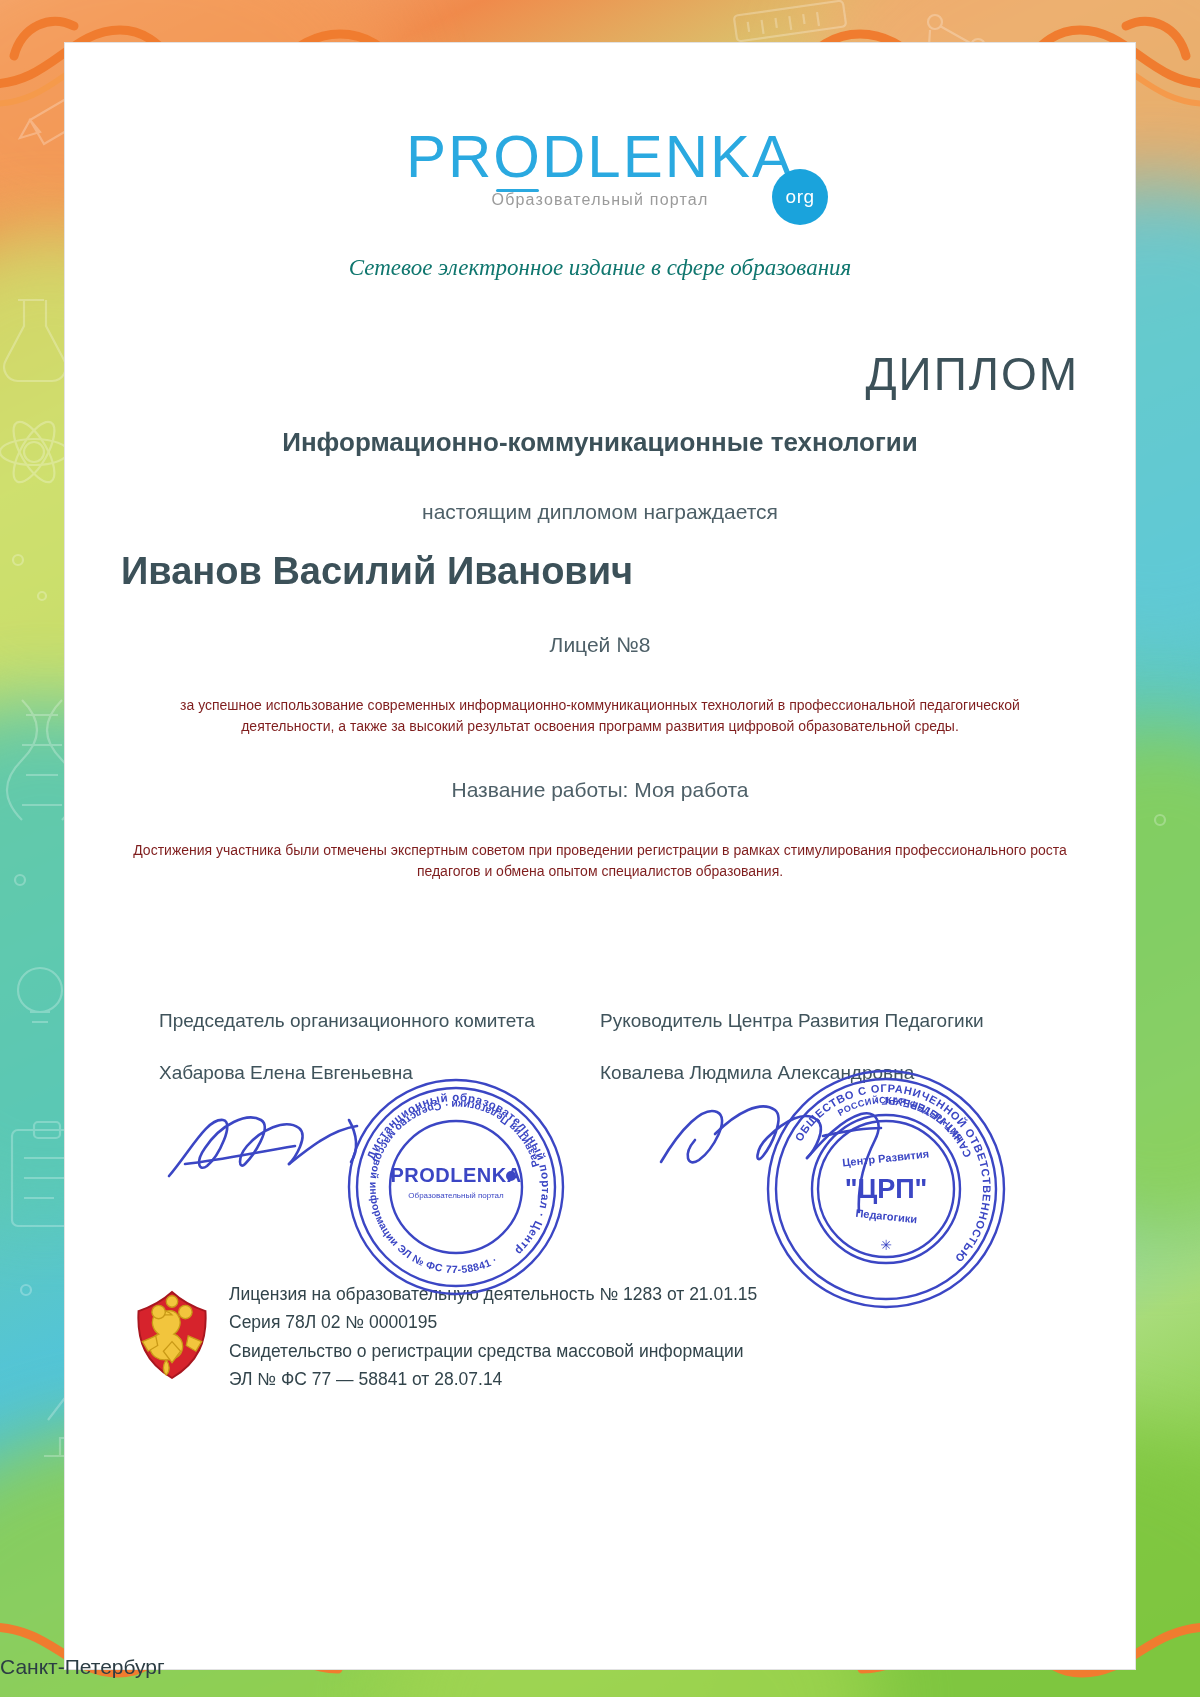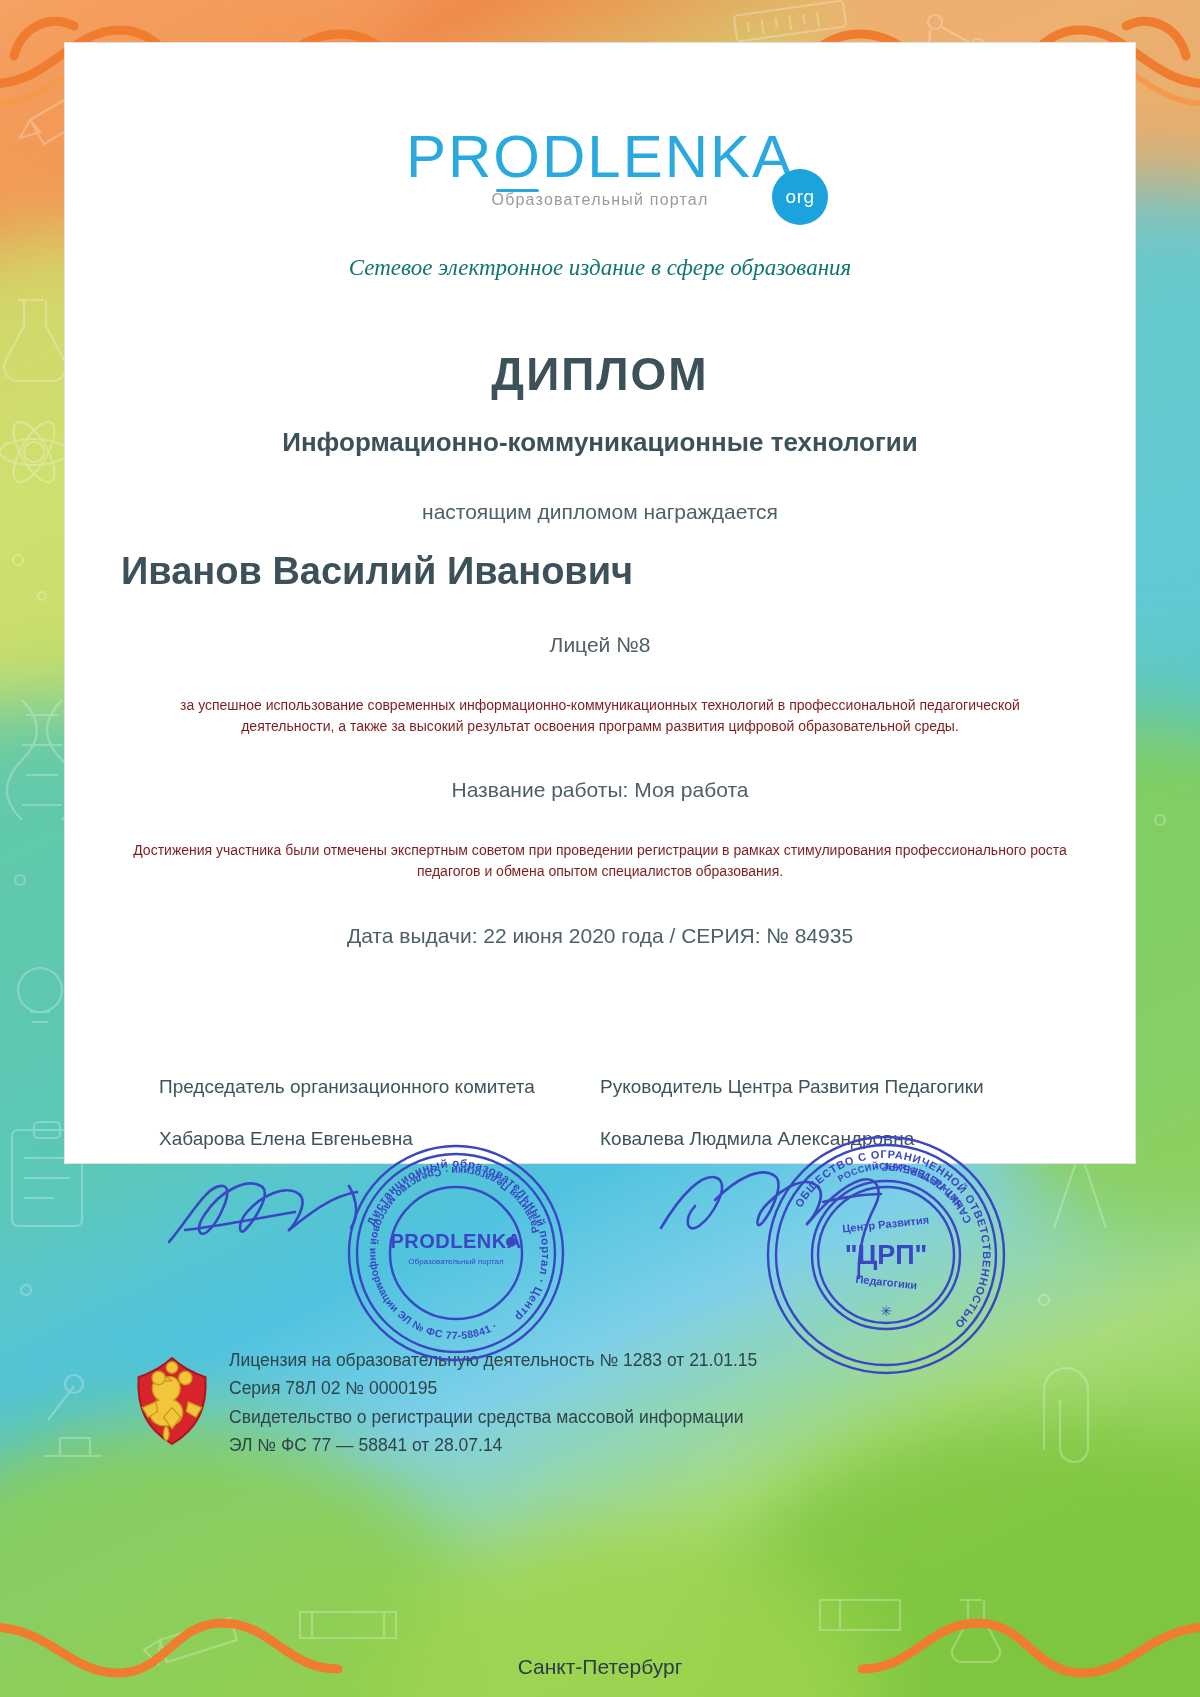--- a/index.html
+++ b/index.html
@@ -42,21 +42,21 @@
   .flourish { position: absolute; }
   .fl-tl { left: 0;   top: 0; }
   .fl-tr { right: 0;  top: 0; transform: scaleX(-1); }
   .fl-bl { left: 0;   bottom: 0; transform: scaleY(-1); }
   .fl-br { right: 0;  bottom: 0; transform: scale(-1,-1); }
 
   
   .card {
     position: absolute;
     left: 64px; top: 42px;
-    width: 1072px; height: 1122px;
+    width: 1072px; height: 1628px;
     background: #ffffff;
     border: 1px solid #e2e2e2;
     padding: 38px 56px 10px 56px;
   }
 
   
   .logo-wrap { text-align: center; margin-top: 46px; position: relative; }
   .logo-lockup { display: inline-block; position: relative; }
   .logo-word {
     font-family: "Liberation Sans", sans-serif;
@@ -90,23 +90,23 @@
     text-align: center;
     font-family: "Liberation Serif", serif;
     font-style: italic;
     font-size: 23px;
     color: #0f766e;
     margin-top: 46px;
   }
 
   
   .diploma-title {
-    text-align: center;
+    text-align: right;
     font-size: 46px;
-    font-weight: bold;
+    font-weight: normal;
     letter-spacing: 2px;
     color: #3c5159;
     margin-top: 66px;
   }
   .category {
     text-align: center;
     font-size: 26px;
     font-weight: bold;
     color: #3c5159;
     margin-top: 26px;
@@ -172,21 +172,20 @@
   
   .legal-row { display: flex; align-items: flex-start; padding: 0 8px; margin-top: -14px; }
   .emblem { width: 86px; flex: 0 0 86px; margin-top: 6px; }
   .legal-text { margin-left: 14px; }
   .legal-line { font-size: 17.5px; color: #32444b; line-height: 1.62; }
 
   .city {
     position: absolute;
     left: 0; right: 0;
     bottom: 18px;
-    text-align: center;
     font-size: 21px;
     color: #2c3d44;
   }
 </style>
 </head>
 <body>
 
 <div class="page">
 
   <div class="blob b1"></div>
@@ -310,21 +309,20 @@
     <div class="tagline">Сетевое электронное издание в сфере образования</div>
 
     <div class="diploma-title">ДИПЛОМ</div>
     <div class="category">Информационно-коммуникационные технологии</div>
     <div class="awarded-line">настоящим дипломом награждается</div>
     <div class="recipient">Иванов Василий Иванович</div>
     <div class="organization">Лицей №8</div>
     <div class="body-para">за успешное использование современных информационно-коммуникационных технологий в профессиональной педагогической деятельности, а также за высокий результат освоения программ развития цифровой образовательной среды.</div>
     <div class="work-title">Название работы: Моя работа</div>
     <div class="body-para">Достижения участника были отмечены экспертным советом при проведении регистрации в рамках стимулирования профессионального роста педагогов и обмена опытом специалистов образования.</div>
-    <div class="issue-line">Дата выдачи: 22 июня 2020 года / СЕРИЯ: № 84935</div>
 
     <div class="sig-row">
       <div class="sig-col">
         <div class="sig-role">Председатель организационного комитета</div>
         <div class="sig-name">Хабарова Елена Евгеньевна</div>
       </div>
       <div class="sig-col">
         <div class="sig-role">Руководитель Центра Развития Педагогики</div>
         <div class="sig-name">Ковалева Людмила Александровна</div>
       </div>

